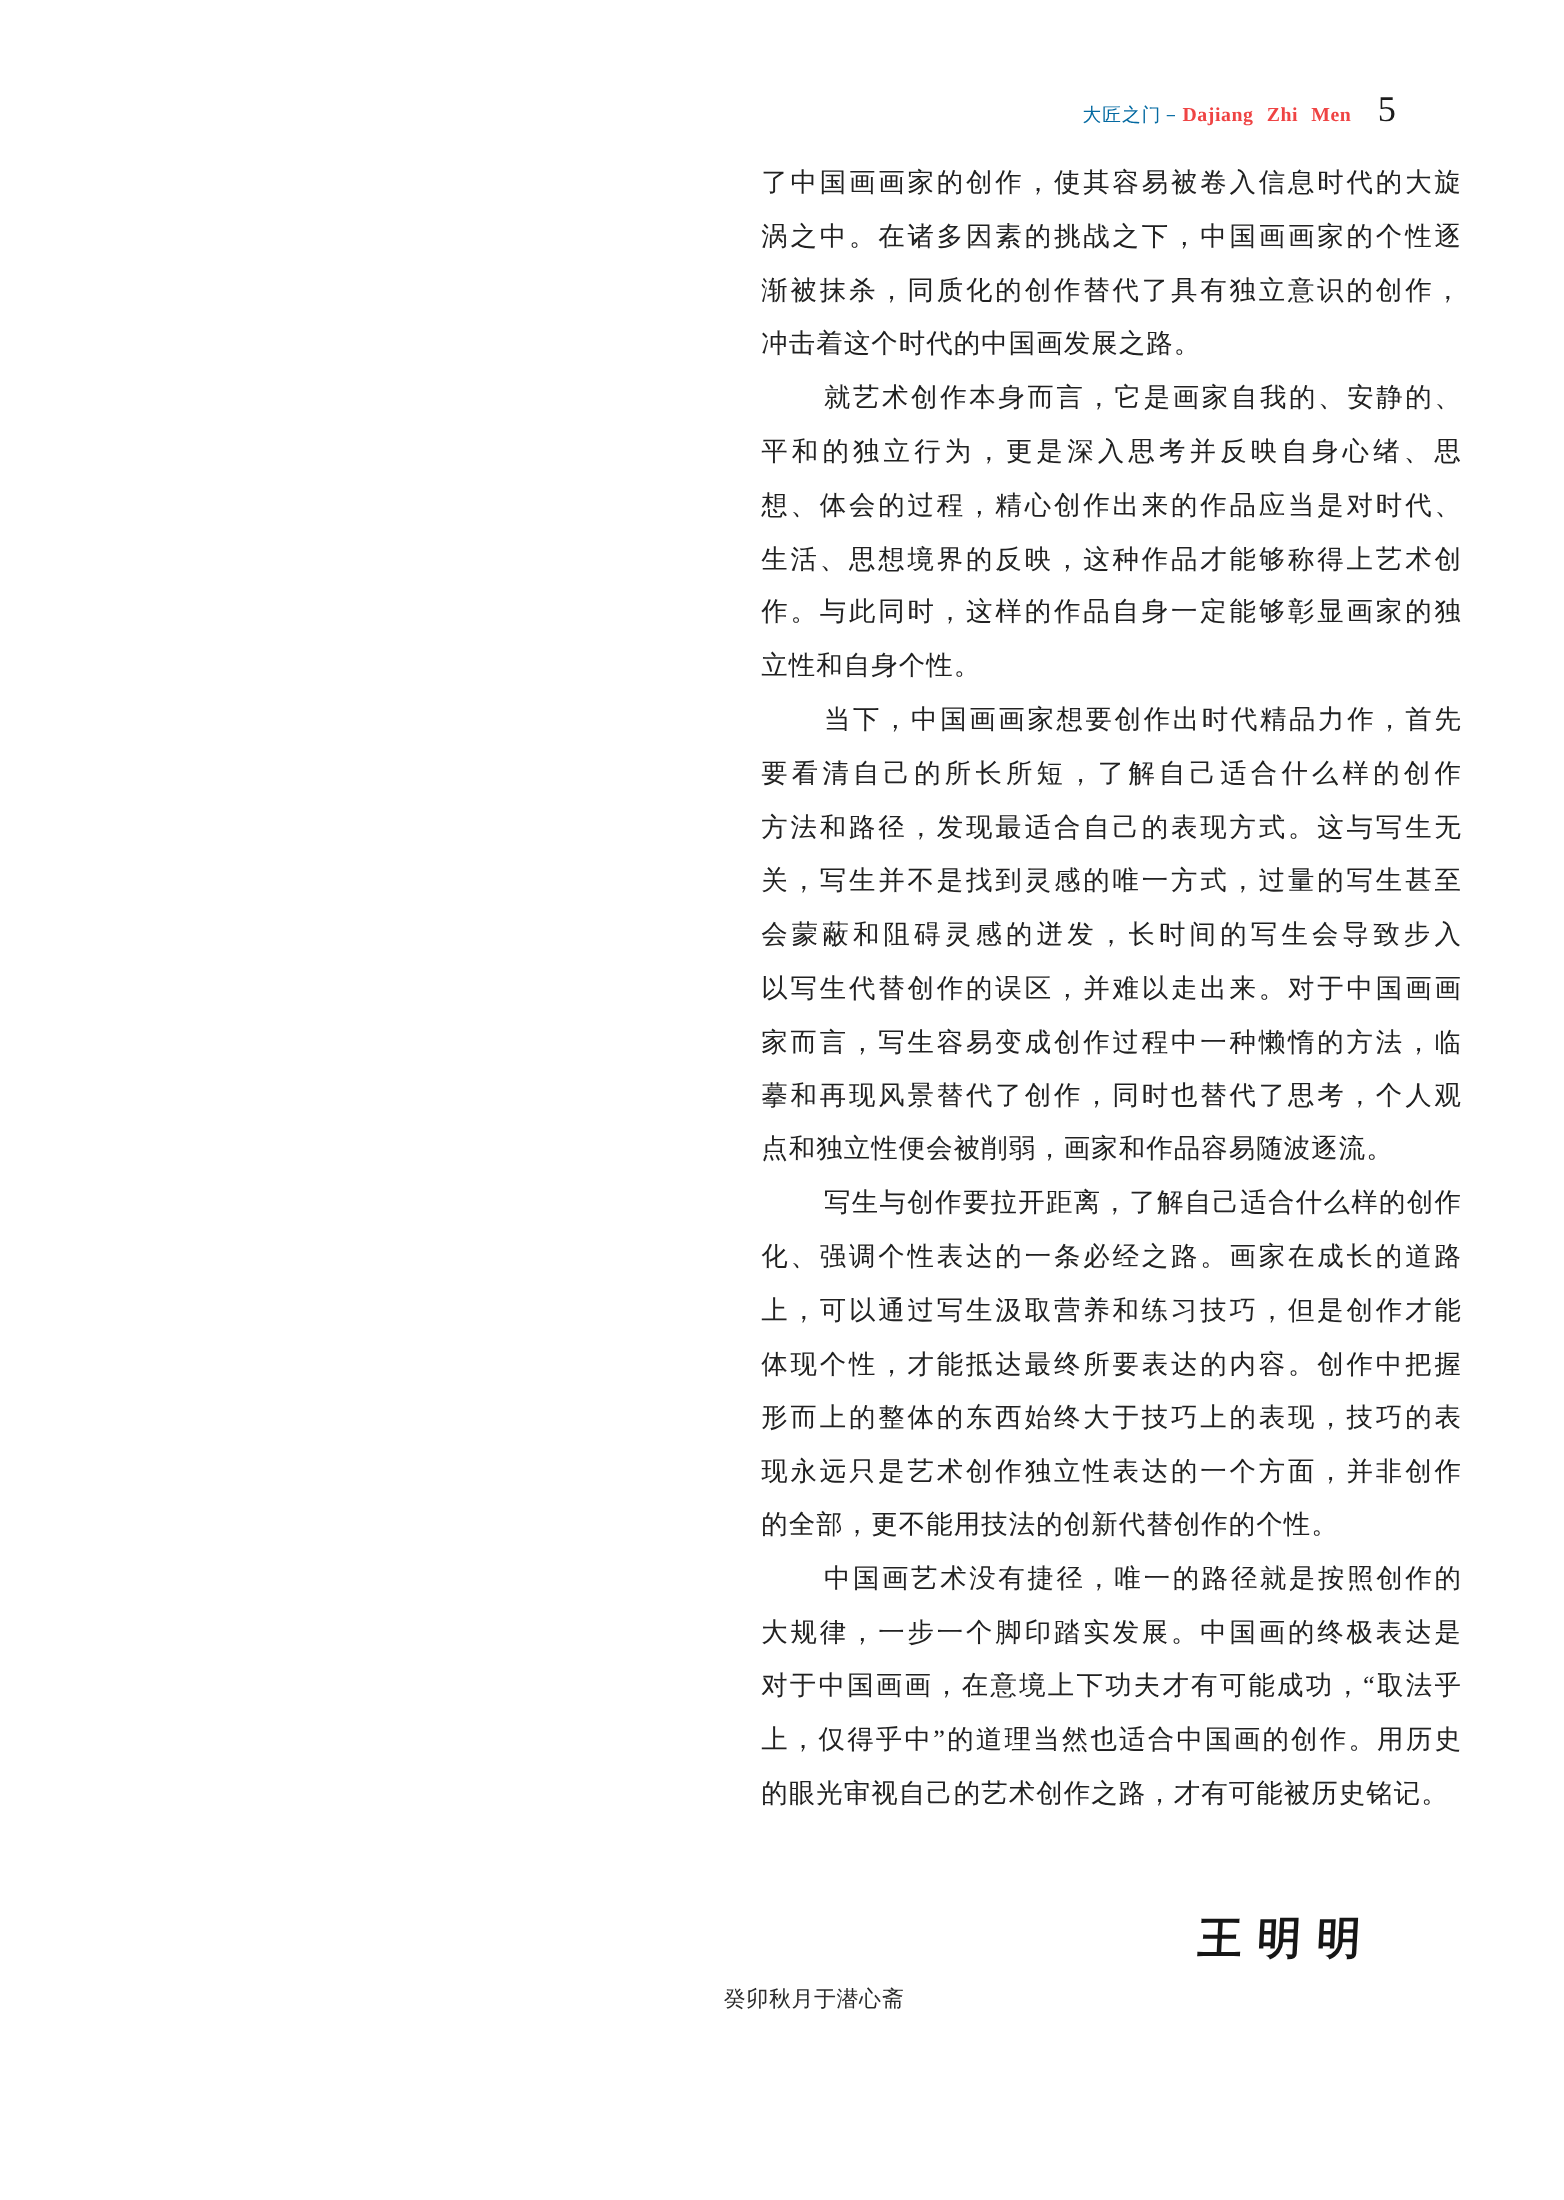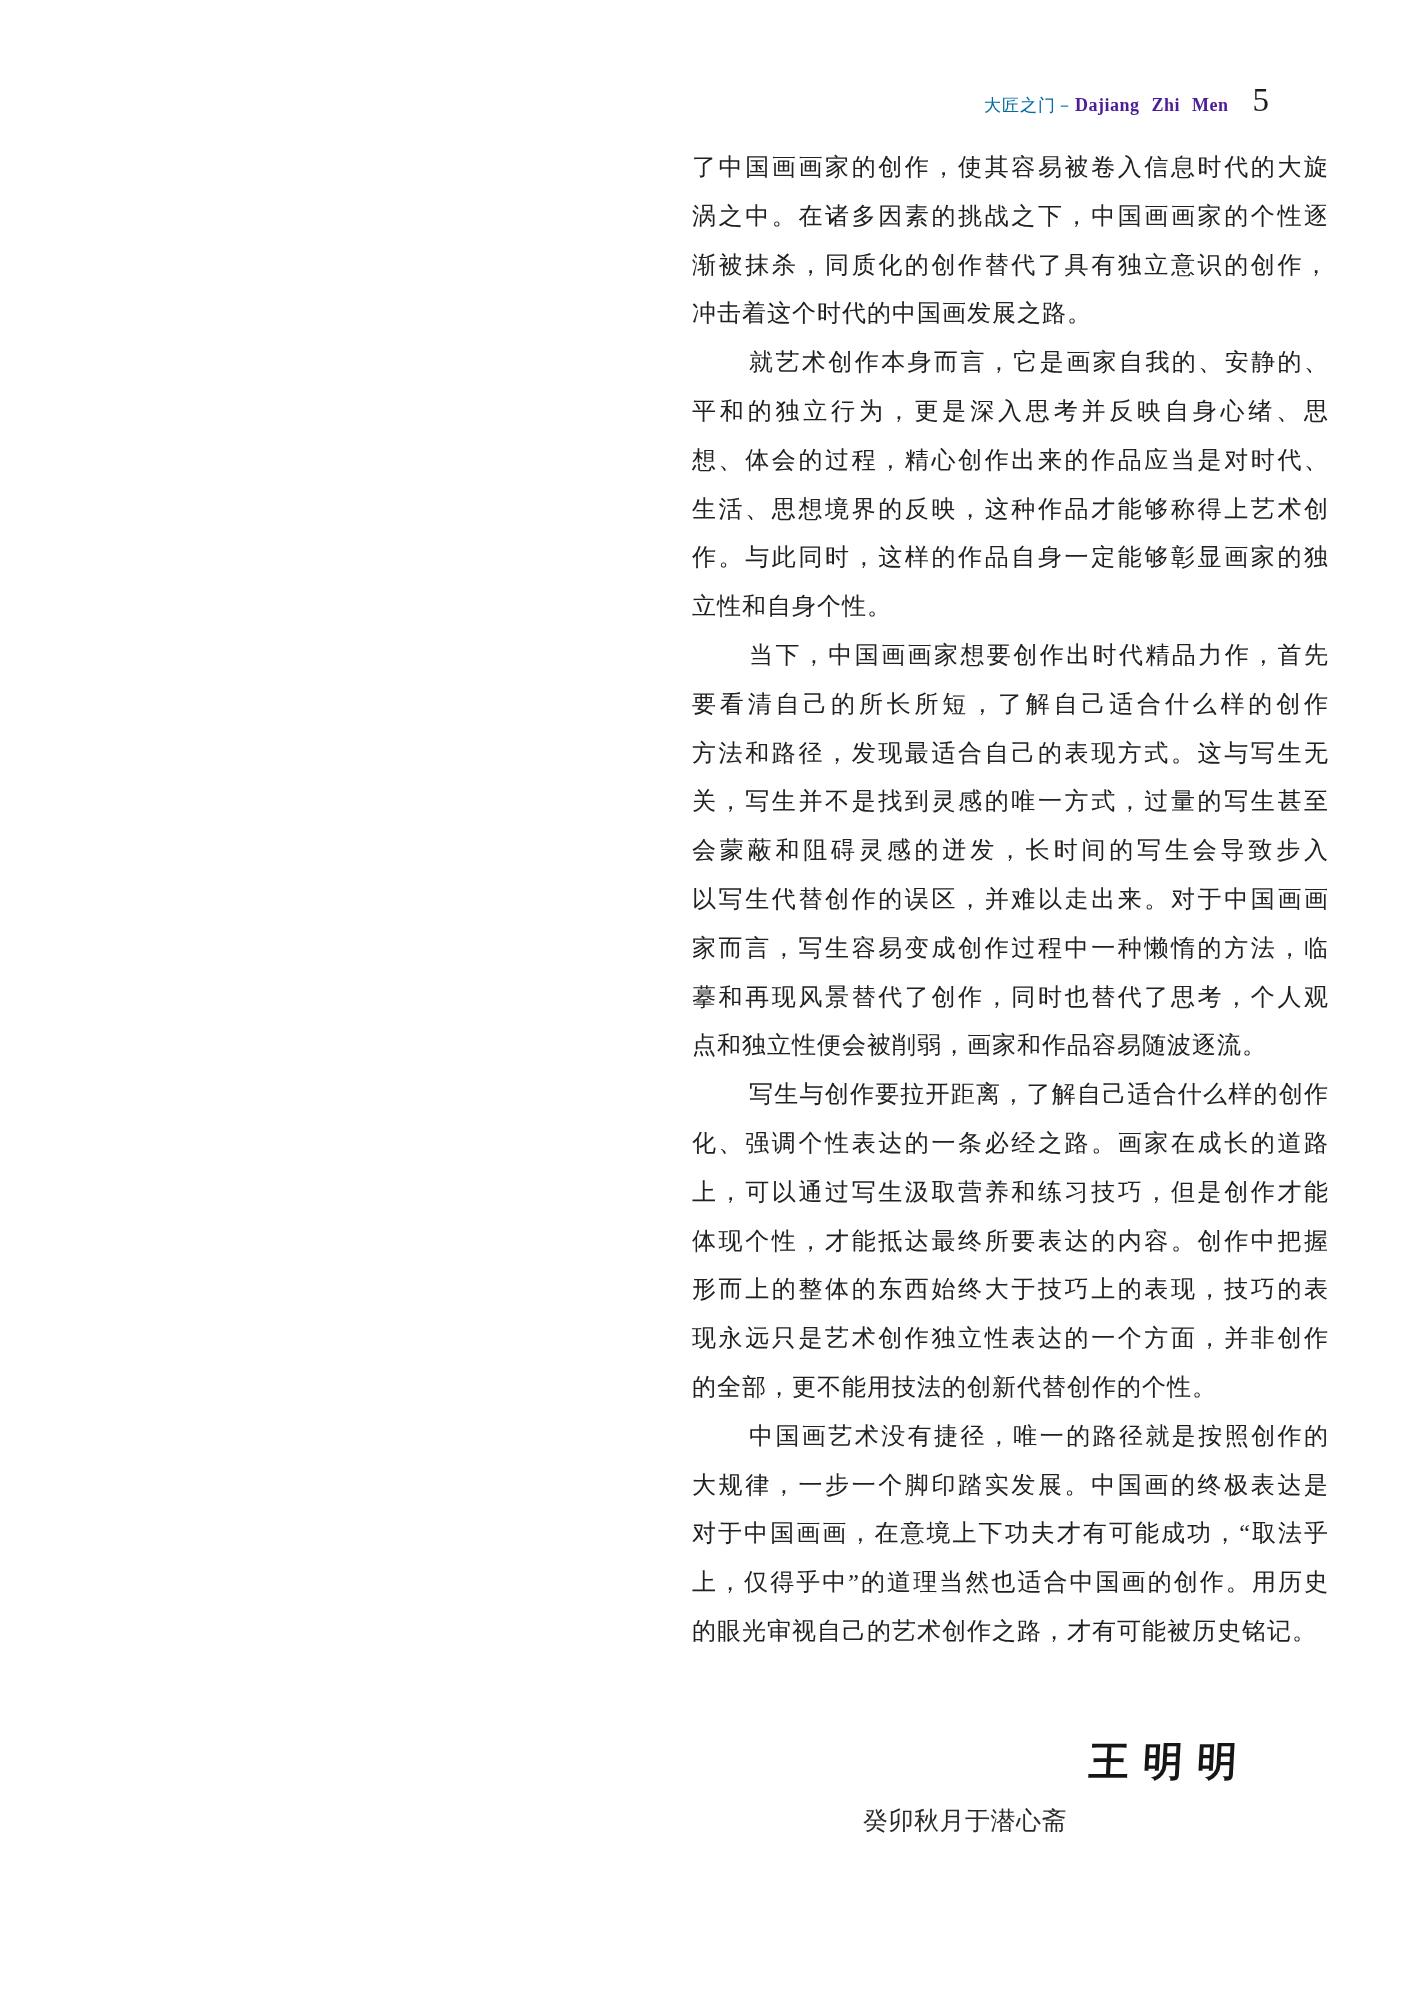--- a/index.html
+++ b/index.html
@@ -31,21 +31,21 @@
   }
   .rh-cn {
     font-size: 17px;
     letter-spacing: 1px;
     color: #0369a1;
     line-height: 1;
   }
   .rh-en {
     font-size: 18px;
     font-weight: bold;
-    color: #4c1d95;
+    color: #ef4444;
     letter-spacing: 0.5px;
     word-spacing: 7px;
     line-height: 1;
     margin-left: 1px;
   }
   .rh-num {
     font-size: 33px;
     color: #1c1c1c;
     line-height: 1;
     margin-left: 24px;
@@ -88,24 +88,24 @@
     text-align: right;
     padding-right: 44px;
     font-size: 40px;
     line-height: 1;
     font-weight: bold;
     letter-spacing: 14px;
     color: #161616;
     transform: skewX(-3deg);
   }
   .sig-date {
-    text-align: center;
+    text-align: left;
     padding-right: 23px;
     margin-top: 26px;
-    font-size: 25px;
+    font-size: 20px;
     line-height: 1;
     letter-spacing: 0.5px;
     color: #2a2a2a;
   }
 </style>
 </head>
 <body>
 
 <div class="page">
 

